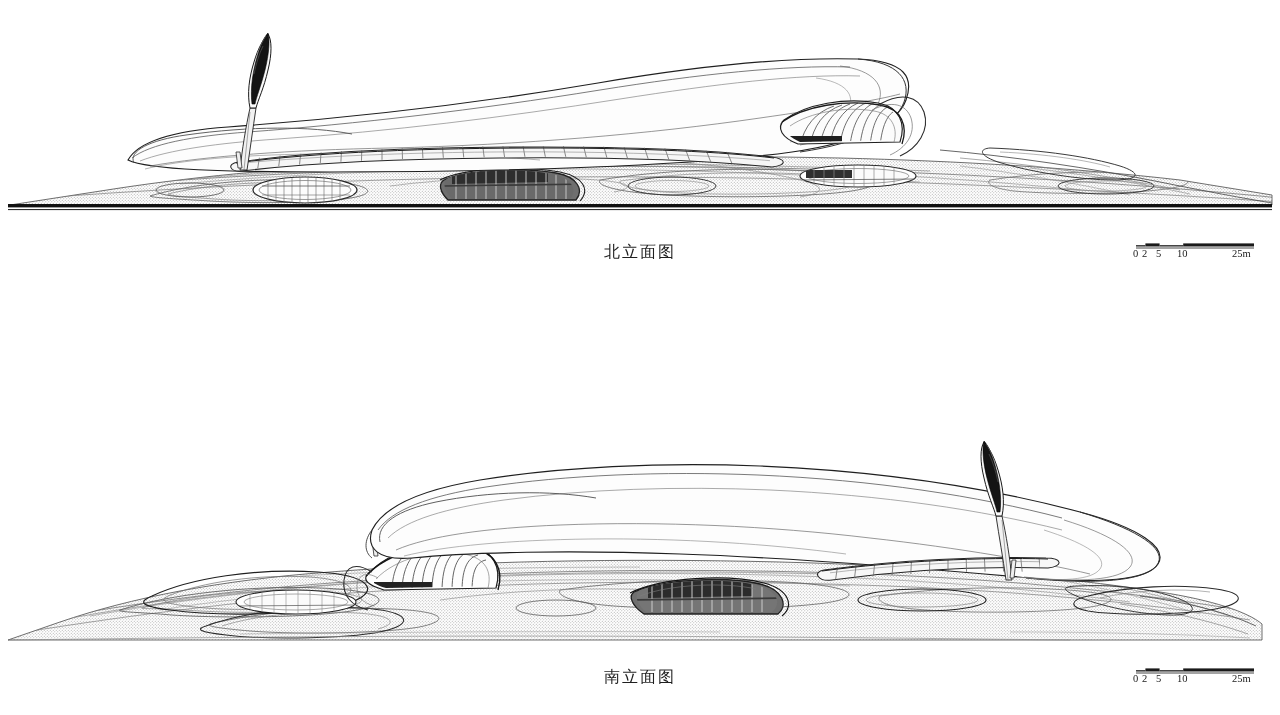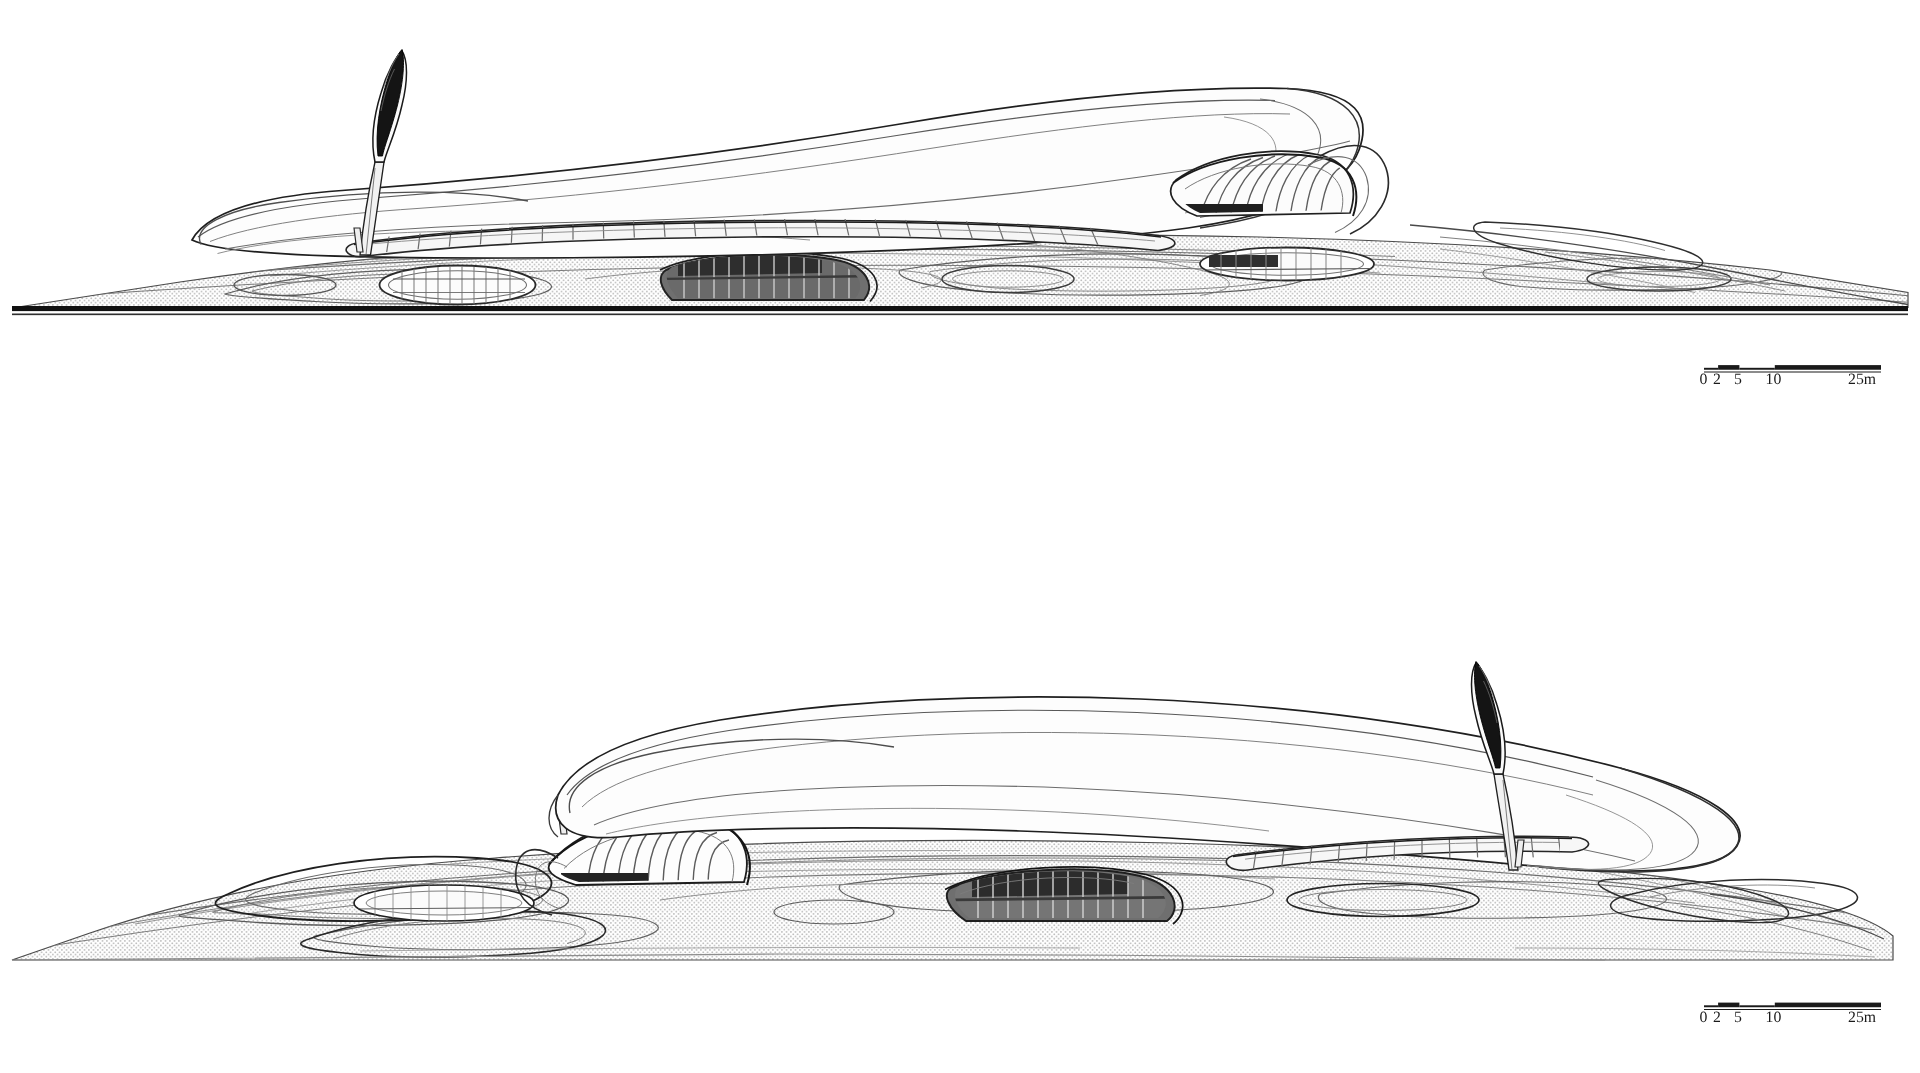--- a/index.html
+++ b/index.html
@@ -286,20 +286,21 @@
         <path d="M236,152 L238,168 L242,168 L240,152 Z" fill="#efefef" stroke="#2b2b2b" stroke-width="0.8"></path>
       </g>
 
       <g>
         <rect x="8" y="204" width="1264" height="3.4" fill="#111111"></rect>
         <rect x="8" y="209" width="1264" height="1.1" fill="#2f2f2f"></rect>
       </g>
     </svg>
   </div>
 
+  <div class="caption" id="north-caption">北立面图</div>
 
   <div class="scalebar" id="north-scalebar">
     <svg viewBox="0 0 126 18" width="126" height="18">
       <line x1="4" y1="12" x2="122" y2="12" stroke="#1a1a1a" stroke-width="0.8"></line>
       <rect x="4" y="9.2" width="9.4" height="1.3" fill="#1a1a1a"></rect>
       <rect x="13.4" y="7.4" width="14.2" height="3.1" fill="#1a1a1a"></rect>
       <rect x="27.6" y="9.2" width="23.6" height="1.3" fill="#1a1a1a"></rect>
       <rect x="51.2" y="7.4" width="70.8" height="3.1" fill="#1a1a1a"></rect>
     </svg>
     <span class="scale-label" style="left:1px;top:12px;">0</span>
@@ -517,20 +518,21 @@
       </g>
 
       <g>
         <path d="M8,240 C160,238 340,236 520,236 C700,236 900,238 1070,240" fill="none" stroke="#8e8e8e" stroke-width="0.7"></path>
         <path d="M240,234 C400,232 560,231 720,232" fill="none" stroke="#9a9a9a" stroke-width="0.55"></path>
         <path d="M1010,232 C1100,232 1180,234 1250,238" fill="none" stroke="#9a9a9a" stroke-width="0.55"></path>
       </g>
     </svg>
   </div>
 
+  <div class="caption" id="south-caption">南立面图</div>
 
   <div class="scalebar" id="south-scalebar">
     <svg viewBox="0 0 126 18" width="126" height="18">
       <line x1="4" y1="12" x2="122" y2="12" stroke="#1a1a1a" stroke-width="0.8"></line>
       <rect x="4" y="9.2" width="9.4" height="1.3" fill="#1a1a1a"></rect>
       <rect x="13.4" y="7.4" width="14.2" height="3.1" fill="#1a1a1a"></rect>
       <rect x="27.6" y="9.2" width="23.6" height="1.3" fill="#1a1a1a"></rect>
       <rect x="51.2" y="7.4" width="70.8" height="3.1" fill="#1a1a1a"></rect>
     </svg>
     <span class="scale-label" style="left:1px;top:12px;">0</span>

